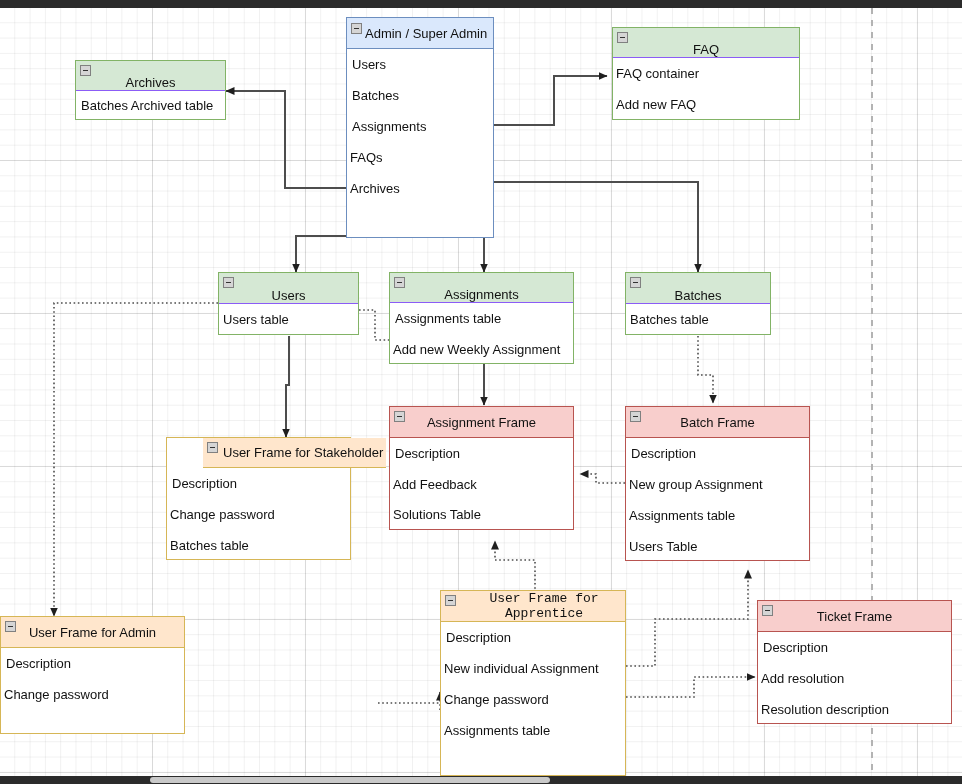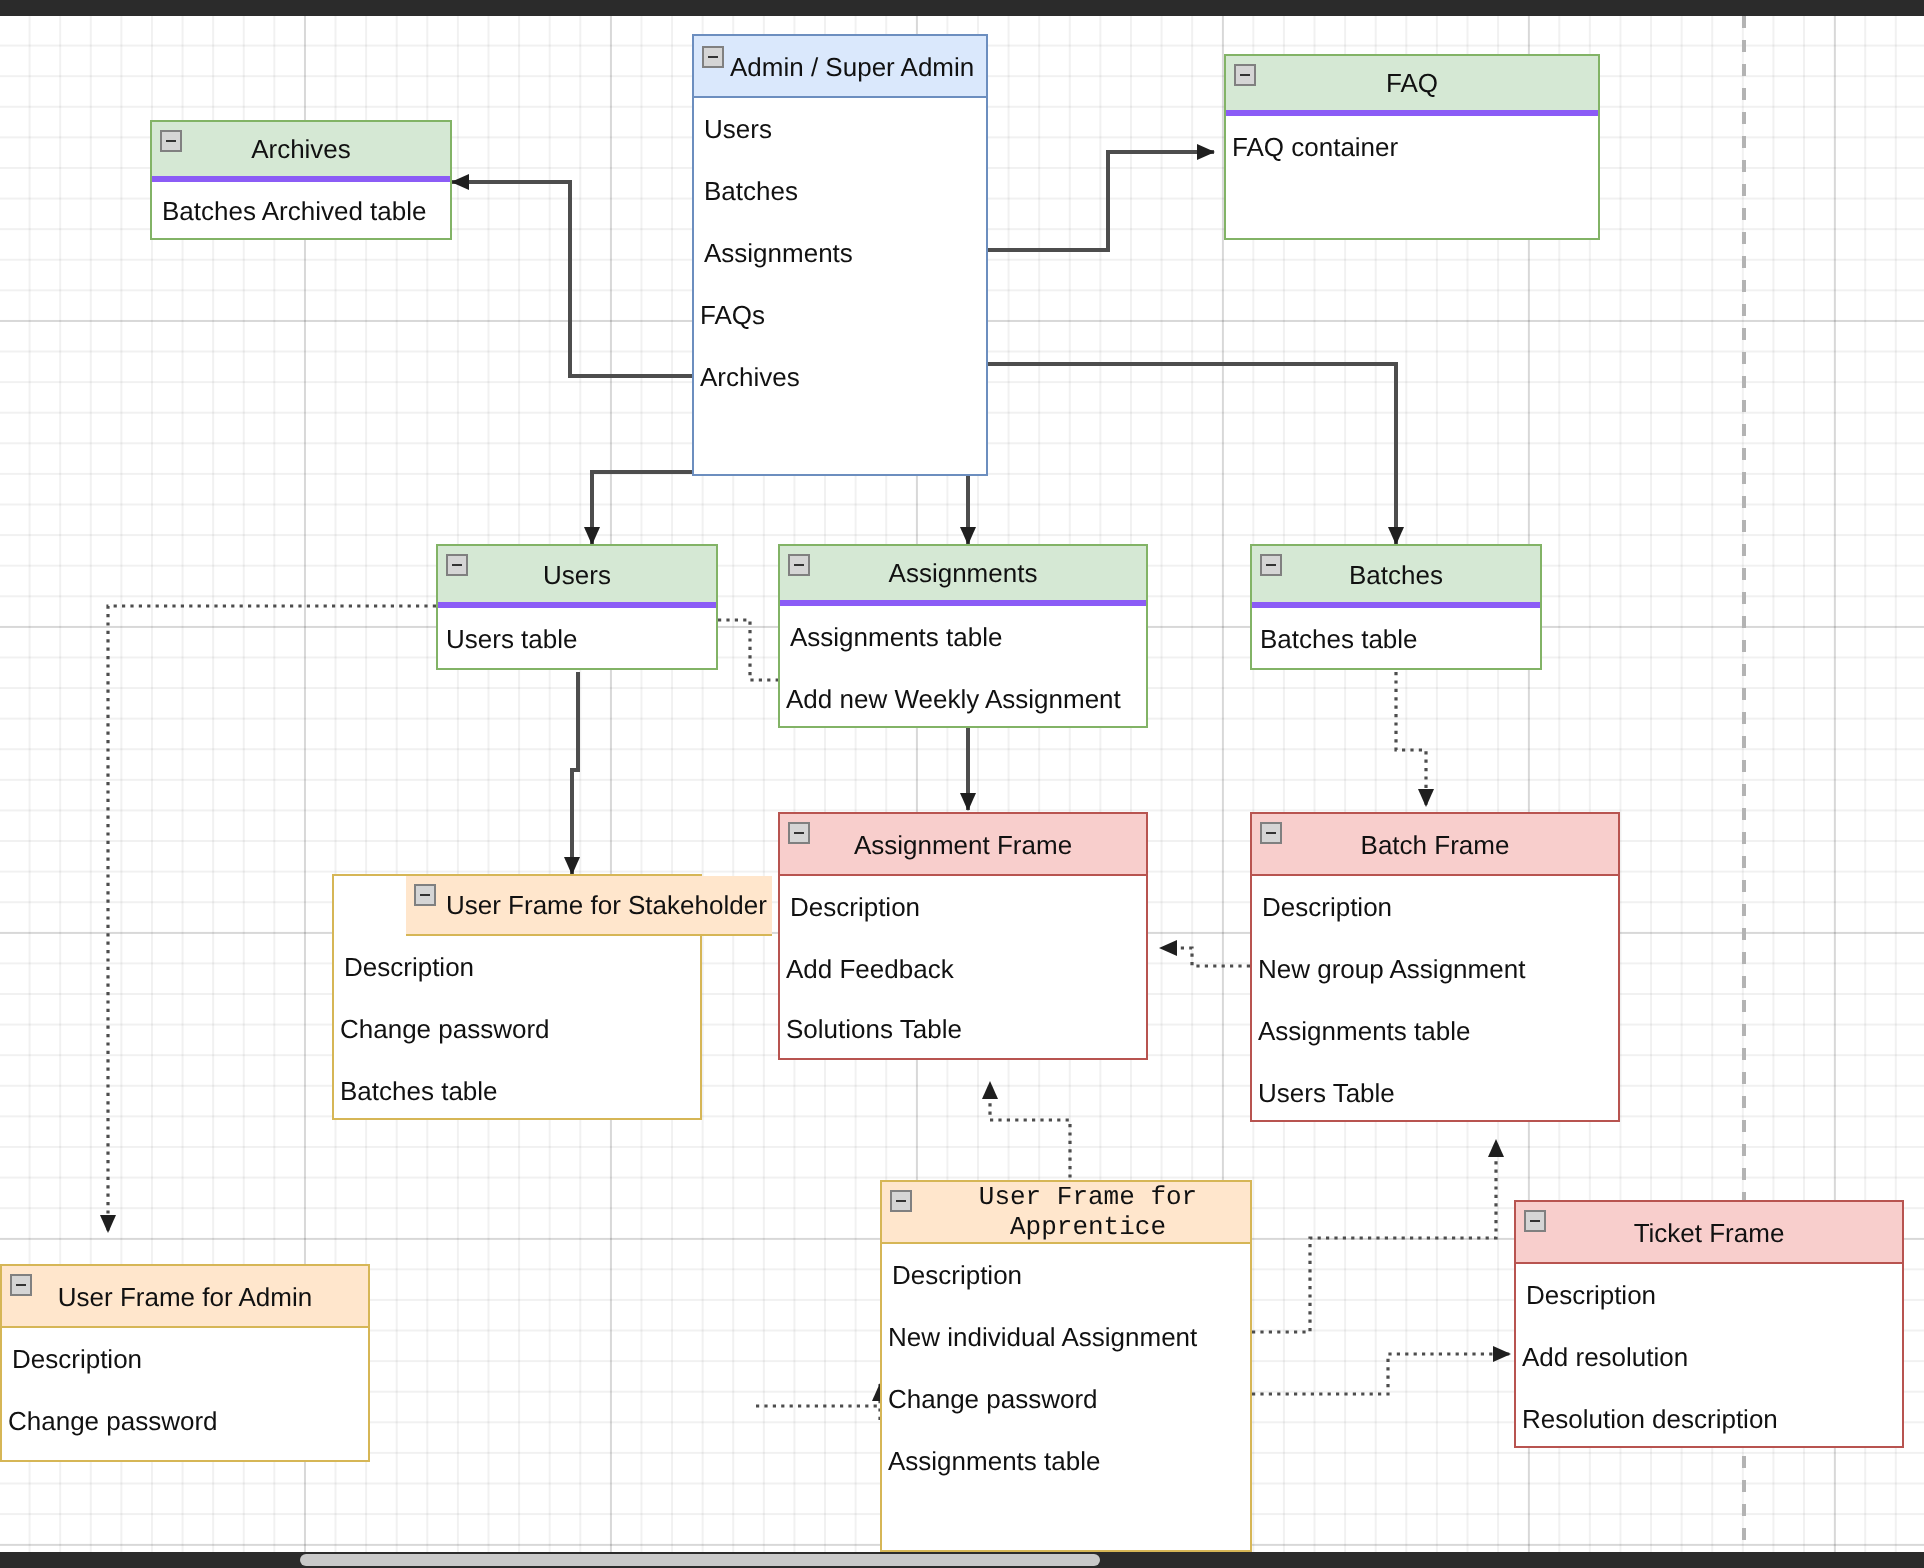--- a/index.html
+++ b/index.html
@@ -37,21 +37,21 @@
     content:"";position:absolute;left:2px;top:4px;width:5px;height:1px;background:#333;
   }
   .node .rows{box-sizing:border-box;width:100%;}
   .node .row{
     box-sizing:border-box;font-size:13px;color:#111;
     padding-left:5px;display:flex;align-items:center;
   }
 
   
   .g{border:1px solid #82b366;}
-  .g .hdr{background:#d5e8d4;border-bottom:3px solid #8b5cf6;}
+  .g .hdr{background:#d5e8d4;border-bottom:1px solid #8b5cf6;align-items:flex-end;}
   
   .b{border:1px solid #6c8ebf;}
   .b .hdr{background:#dae8fc;border-bottom:1px solid #6c8ebf;}
   .b{background:#ffffff;}
   
   .r{border:1px solid #b85450;}
   .r .hdr{background:#f8cecc;border-bottom:1px solid #b85450;}
   
   .y{border:1px solid #d6b656;}
   .y .hdr{background:#ffe6cc;border-bottom:1px solid #d6b656;}
@@ -139,20 +139,21 @@
     </div>
   </div>
 
   <div class="node g" style="left:612px;top:27px;width:188px;height:93px;">
     <div class="hdr" style="height:30px;">
       <span class="collapse"></span>
       <span>FAQ</span>
     </div>
     <div class="rows">
       <div class="row" style="height:31px;padding-left:3px;">FAQ container</div>
+      <div class="row" style="height:31px;padding-left:3px;">Add new FAQ</div>
     </div>
   </div>
 
   <div class="node g" style="left:218px;top:272px;width:141px;height:63px;">
     <div class="hdr" style="height:31px;">
       <span class="collapse"></span>
       <span>Users</span>
     </div>
     <div class="rows">
       <div class="row" style="height:31px;padding-left:4px;">Users table</div>
@@ -210,21 +211,21 @@
       <span>Batch Frame</span>
     </div>
     <div class="rows">
       <div class="row" style="height:31px;">Description</div>
       <div class="row" style="height:31px;padding-left:3px;">New group Assignment</div>
       <div class="row" style="height:31px;padding-left:3px;">Assignments table</div>
       <div class="row" style="height:30px;padding-left:3px;">Users Table</div>
     </div>
   </div>
 
-  <div class="node y" style="left:0px;top:616px;width:185px;height:99px;margin-top:16px;">
+  <div class="node y" style="left:0px;top:616px;width:185px;height:118px;">
     <div class="hdr" style="height:31px;">
       <span class="collapse"></span>
       <span>User Frame for Admin</span>
     </div>
     <div class="rows">
       <div class="row" style="height:31px;">Description</div>
       <div class="row" style="height:30px;padding-left:3px;">Change password</div>
     </div>
   </div>
 

